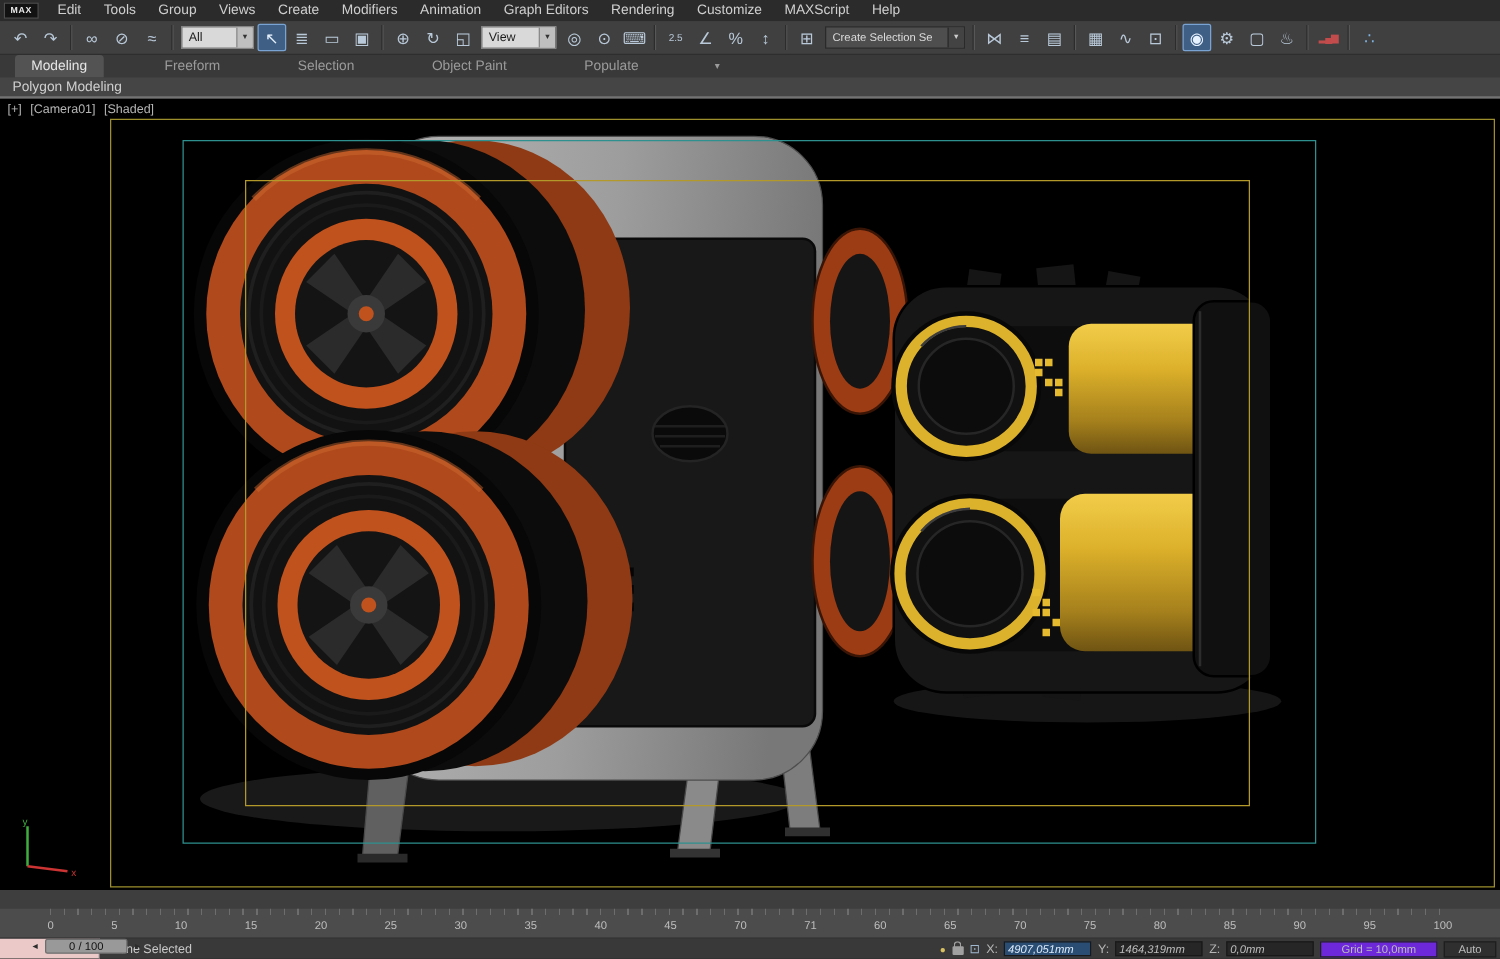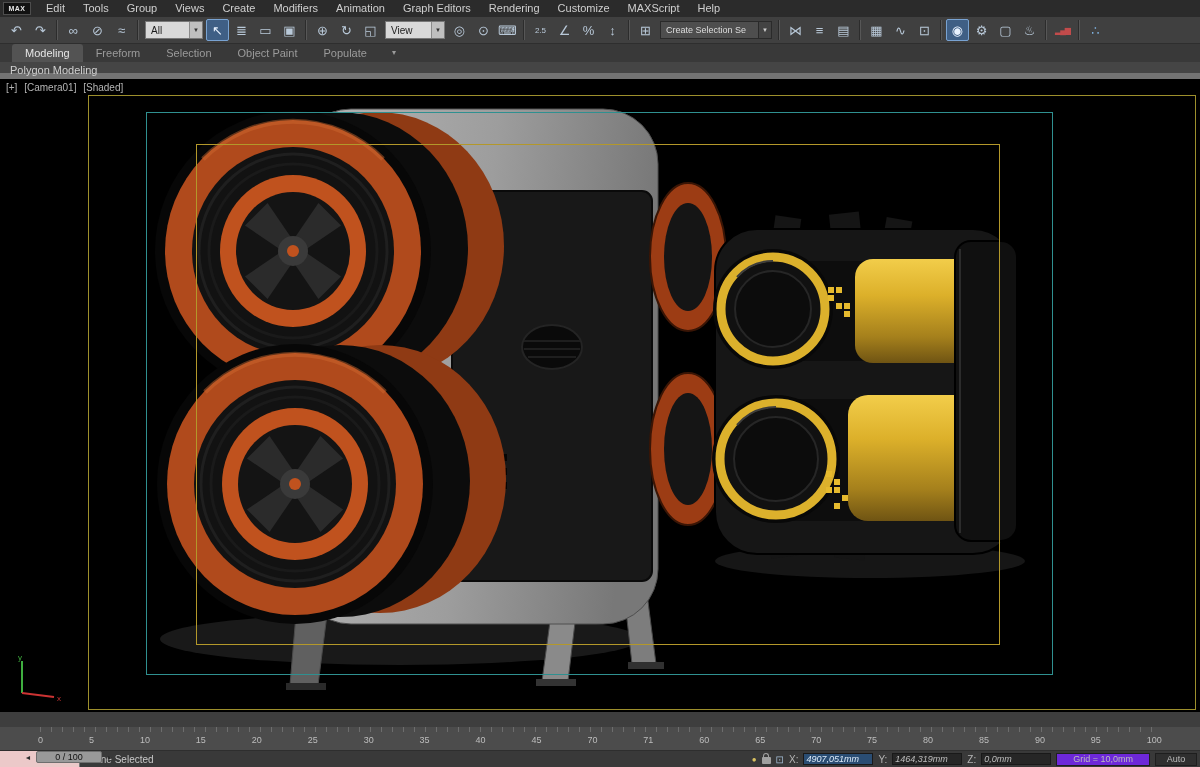--- a/index.html
+++ b/index.html
@@ -30,26 +30,26 @@
   .sep { width:2px; height:20px; margin:0 3px; flex:0 0 auto;
     background:#2c2c2c; border-right:1px solid #575757; }
   .dd { height:18px; flex:0 0 auto; background:#d9d9d9; border:1px solid #777;
     display:flex; align-items:center; font-size:10px; color:#1b1b1b; padding-left:5px; margin:0 2px; }
   .dd .dd-arrow { width:13px; height:16px; margin-left:auto; background:#bfbfbf; border-left:1px solid #8a8a8a;
     display:flex; align-items:center; justify-content:center; font-size:6px; color:#333; }
   .dd.dark { background:#4e4e4e; border-color:#2a2a2a; color:#ddd; }
   .dd.dark .dd-arrow { background:#434343; color:#ccc; border-left-color:#2a2a2a; }
   
   .ribbon-tabs { position:absolute; left:0; top:44px; width:100%; height:18px;
-    background:#393939; display:flex; align-items:flex-end; padding-left:12px; font-size:11px; }
+    background:#393939; display:flex; align-items:flex-end; padding-left:12px; font-size:11px;gap:36px; }
   .rtab { padding:0 13px; line-height:18px; color:#9b9b9b; }
   .rtab.active { background:#535353; color:#e6e6e6; border-radius:3px 3px 0 0; }
   .rtab-opt { margin-left:8px; color:#9b9b9b; font-size:8px; line-height:18px; padding:0 4px; }
   .ribbon-panel { position:absolute; left:0; top:62px; width:100%; height:17px;
-    background:#454545; border-bottom:6px solid #737373; font-size:11px; color:#cfcfcf;
+    background:#454545; border-bottom:2px solid #737373; font-size:11px; color:#cfcfcf;
     line-height:16px; padding-left:10px; }
   
   .viewport { position:absolute; left:0; top:79px; width:1200px; height:633px; background:#000000; overflow:hidden; }
   .vp-label { position:absolute; left:6px; top:3px; z-index:6; font-size:10px; color:#b5b5b5; }
   .vp-label span { margin-right:4px; }
   .vp-border { position:absolute; left:88px; top:16px; right:4px; bottom:2px; z-index:4;
     border:1px solid var(--viewport-border); pointer-events:none; }
   .safe-outer { position:absolute; left:146px; top:33px; width:907px; height:563px; z-index:5;
     border:1px solid var(--safe-outer); pointer-events:none; }
   .safe-inner { position:absolute; left:196px; top:65px; width:804px; height:501px; z-index:5;

